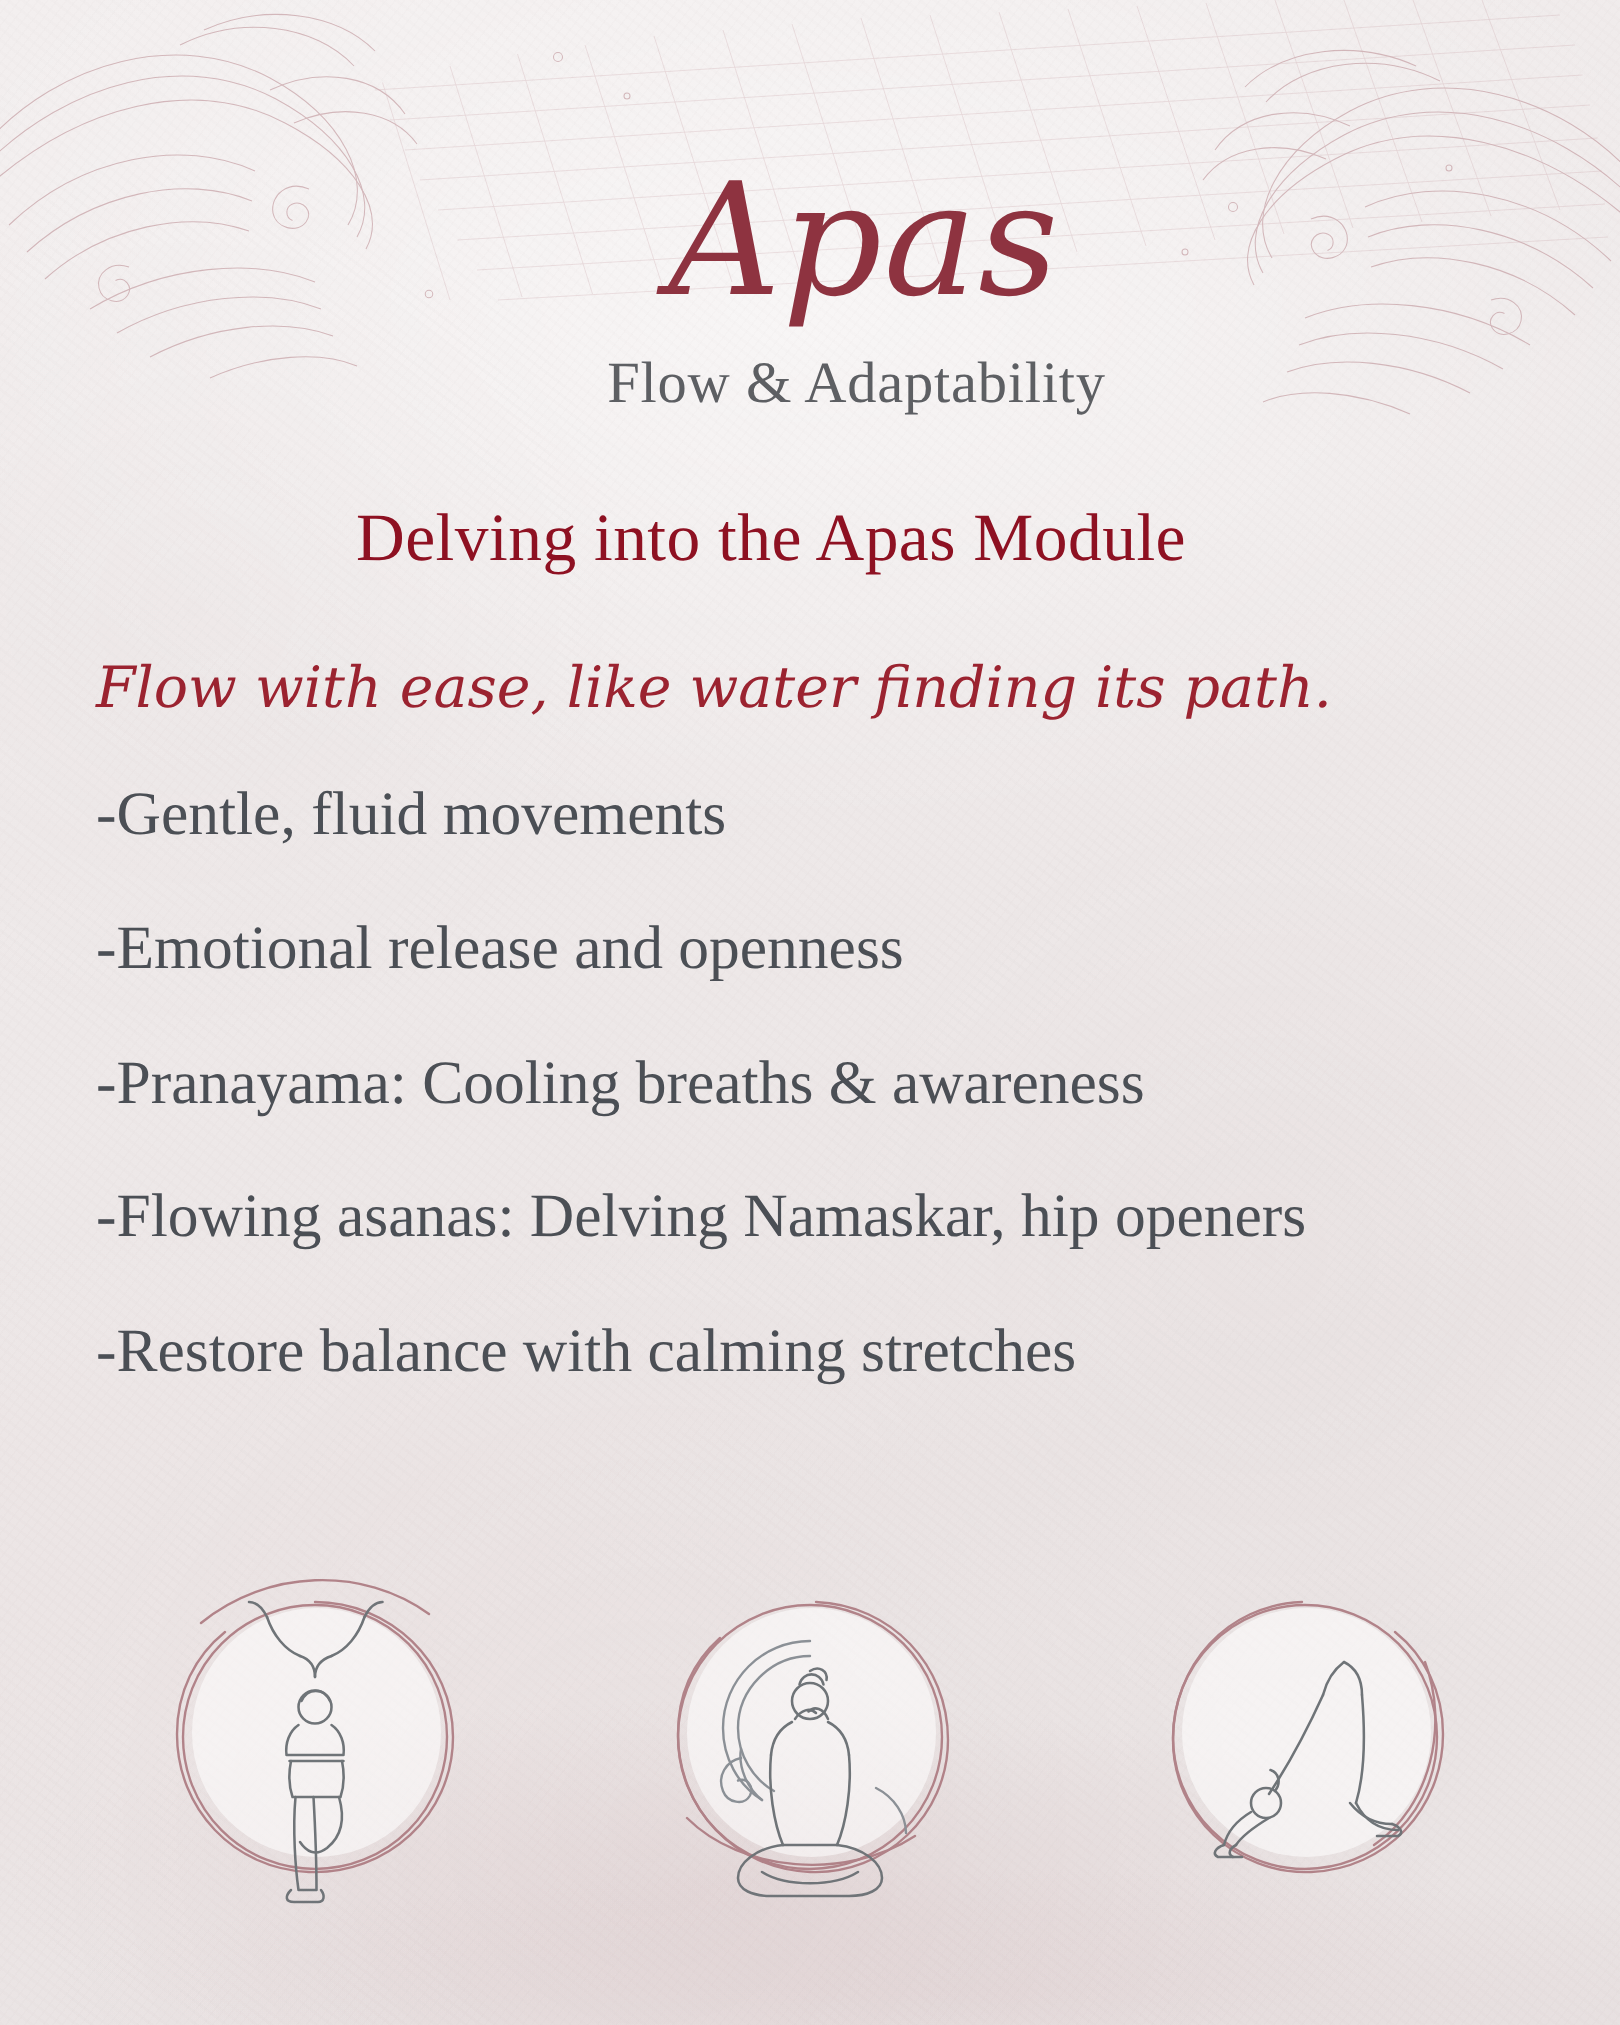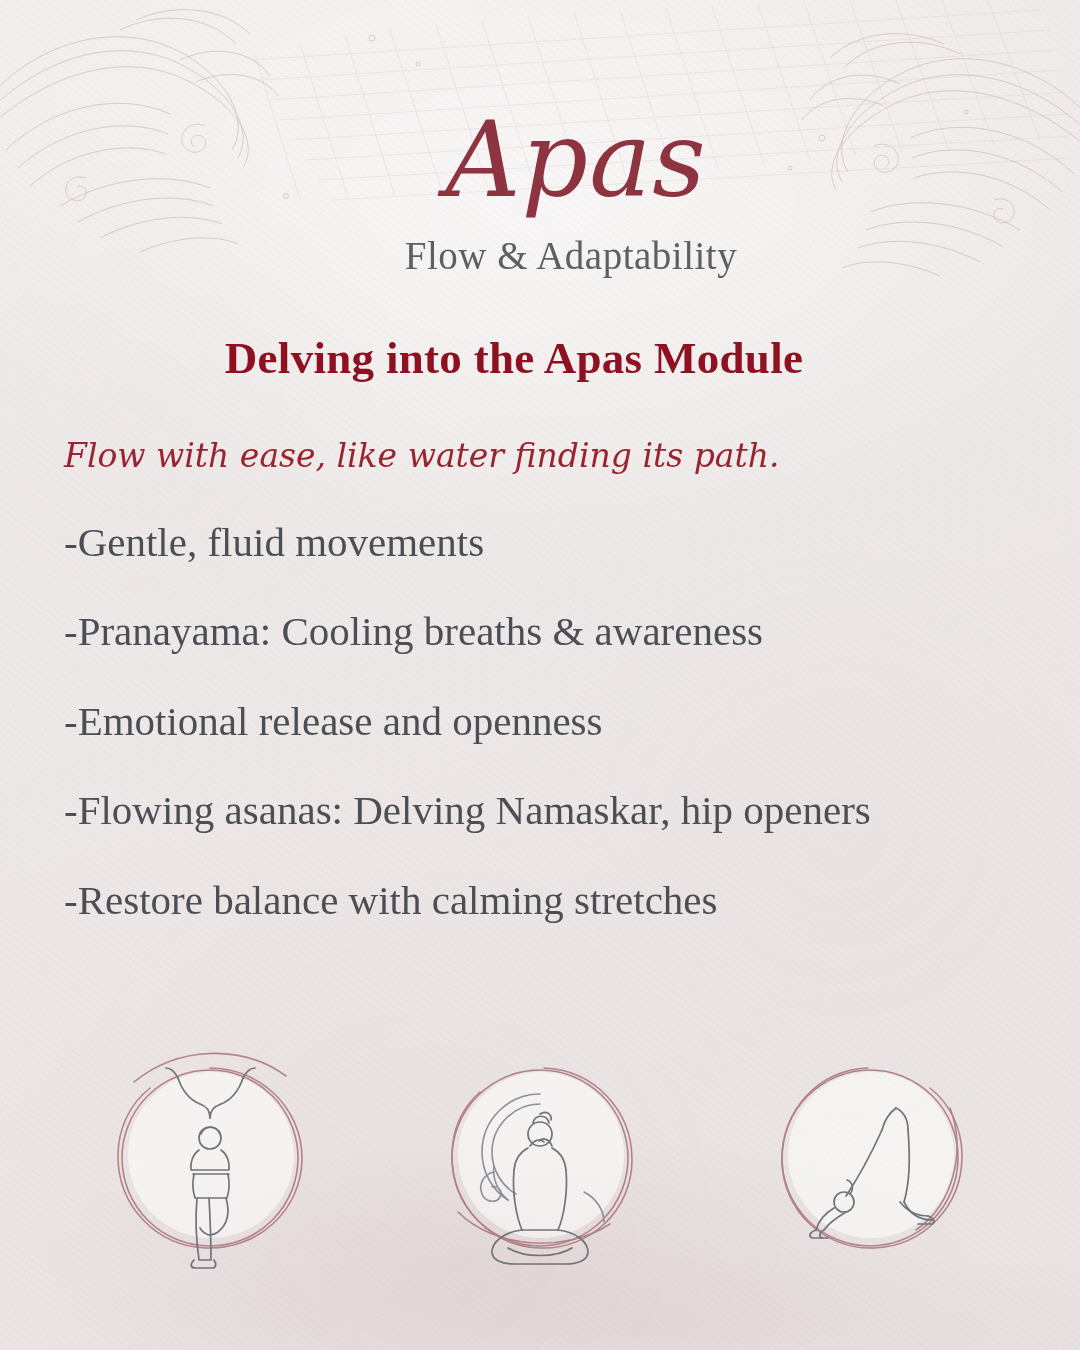--- a/index.html
+++ b/index.html
@@ -96,35 +96,35 @@
     margin-left: 31px;
   }
 
   .headline {
     position: absolute;
     top: 336px;
     left: 0;
     width: 1028px;
     text-align: center;
     font-family: "Liberation Serif", serif;
-    font-weight: bold;
+    font-weight: normal;
     font-size: 45px;
     line-height: 1;
     letter-spacing: 0.3px;
     color: #8e1122;
   }
 
   .tagline {
     position: absolute;
     top: 436px;
     left: 64px;
     width: 960px;
     font-family: "DejaVu Serif", serif;
     font-style: italic;
-    font-size: 33px;
+    font-size: 38px;
     line-height: 1.2;
     color: #9b2330;
   }
 
   .bullets {
     position: absolute;
     top: 516px;
     left: 64px;
     width: 990px;
     margin: 0;
@@ -266,22 +266,22 @@
 
   <div class="content">
 
     <div class="title">Apas</div>
     <div class="subtitle">Flow &amp; Adaptability</div>
     <div class="headline">Delving into the Apas Module</div>
     <div class="tagline">Flow with ease, like water finding its path.</div>
 
     <ul class="bullets">
       <li>-Gentle, fluid movements</li>
+      <li>-Emotional release and openness</li>
       <li>-Pranayama: Cooling breaths &amp; awareness</li>
-      <li>-Emotional release and openness</li>
       <li>-Flowing asanas: Delving Namaskar, hip openers</li>
       <li>-Restore balance with calming stretches</li>
     </ul>
 
     <div class="medallions">
 
       <div class="medallion">
         <div class="disc"></div>
         <span class="sr">Tree pose figure in circle</span>
         <svg width="212" height="250" viewBox="0 0 212 250" fill="none">

